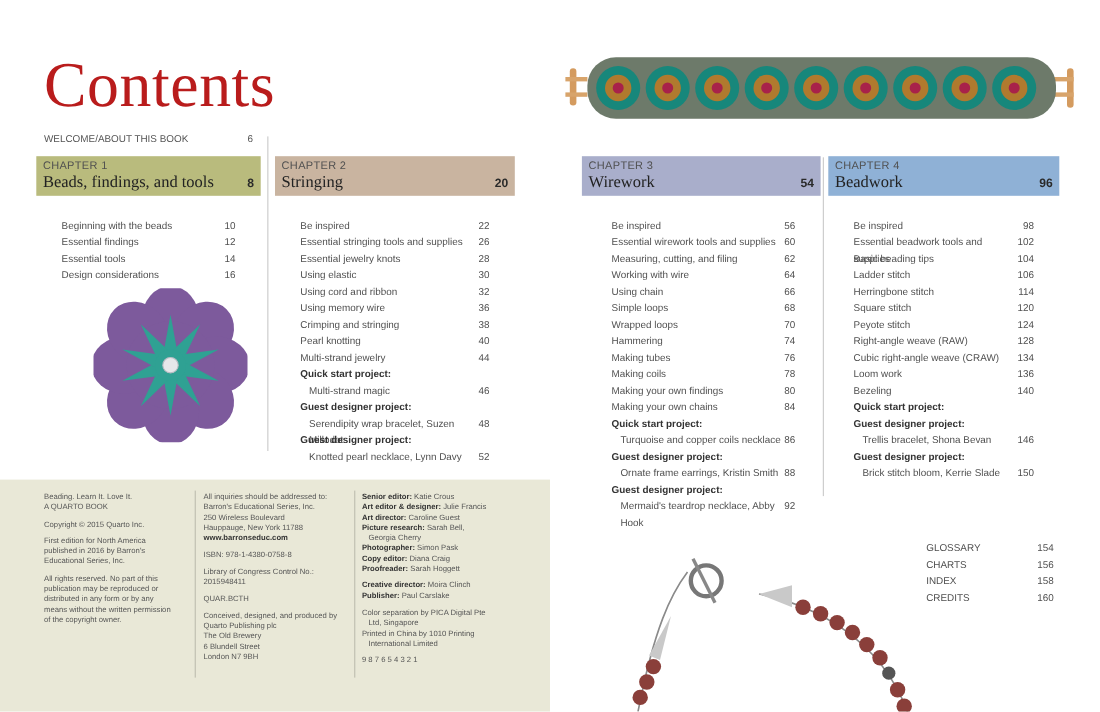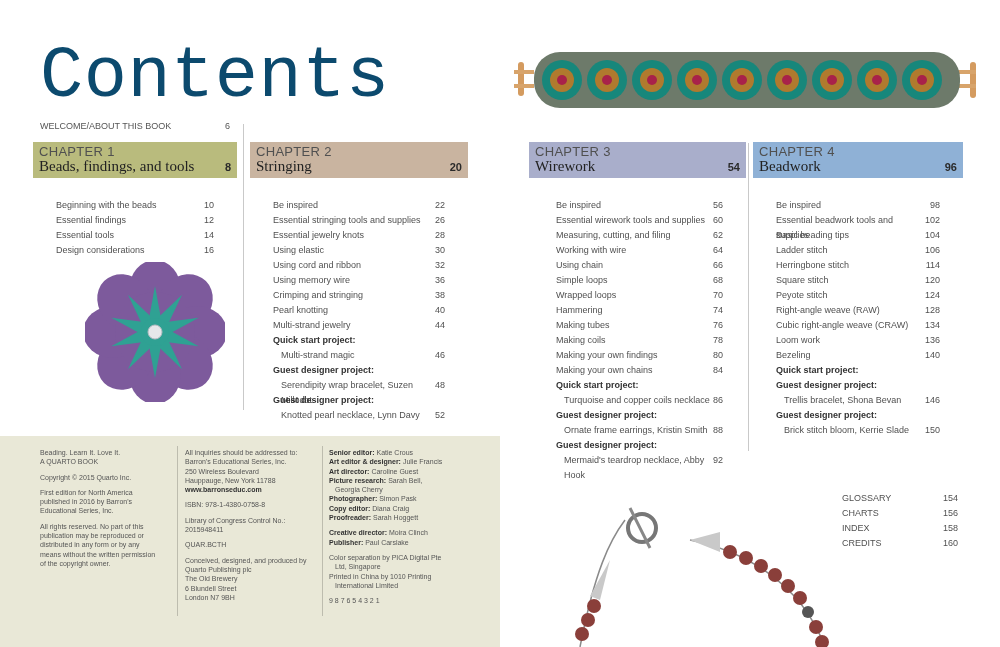--- a/index.html
+++ b/index.html
@@ -5,31 +5,31 @@
   html, body { margin:0; padding:0; }
   body {
     width:1000px; height:647px; position:relative; overflow:hidden;
     background:#ffffff;
     font-family:"Liberation Sans", "DejaVu Sans", sans-serif;
     color:#4a4a4a;
   }
   .abs { position:absolute; }
   .title {
     left:40px; top:38px; margin:0;
-    font-family:Liberation Mono, monospace;
-    font-size:72px; font-weight:normal; color:#0c4a6e; letter-spacing:0.5px;
+    font-family:Liberation Serif, serif;
+    font-size:58px; font-weight:normal; color:#b91c1c; letter-spacing:0.5px;
     line-height:78px;
   }
   .welcome { left:40px; top:121px; width:190px; font-size:9px; color:#555; display:flex; justify-content:space-between;gap:16px; }
   .col { position:absolute; top:142px; font-size:9px; }
   .col-rule { position:absolute; width:1px; background:#c9c9c9; }
   .ch-head {
     position:relative; height:36px; padding:4px 6px 0 6px; box-sizing:border-box;
   }
-  .ch-label { font-size:13px; color:#505050; letter-spacing:0.3px; display:block; line-height:11px; }
+  .ch-label { font-size:10px; color:#505050; letter-spacing:0.3px; display:block; line-height:11px; }
   .ch-title-row { display:flex; justify-content:space-between; align-items:baseline; }
   .ch-title { font-family:"Liberation Serif", "DejaVu Serif", serif; font-size:15px; color:#222; line-height:18px; }
   .ch-page { font-size:11px; font-weight:bold; color:#2a2a2a; }
   .entries { list-style:none; margin:17px; padding:3px 0 0 0; }
   .entry { display:flex; justify-content:space-between; height:15px; line-height:15px; font-size:9px; color:#505050; padding-left:0; }
   .entry.sub { padding-left:8px; }
   .entry.heading { font-weight:bold; color:#333; }
   .entry .pg { text-align:right; }
   .footer-panel { left:0; top:436px; width:500px; height:211px; background:#e9e8d7; }
   .fcol { position:absolute; top:448px; font-size:7px; line-height:9.3px; color:#555; }

